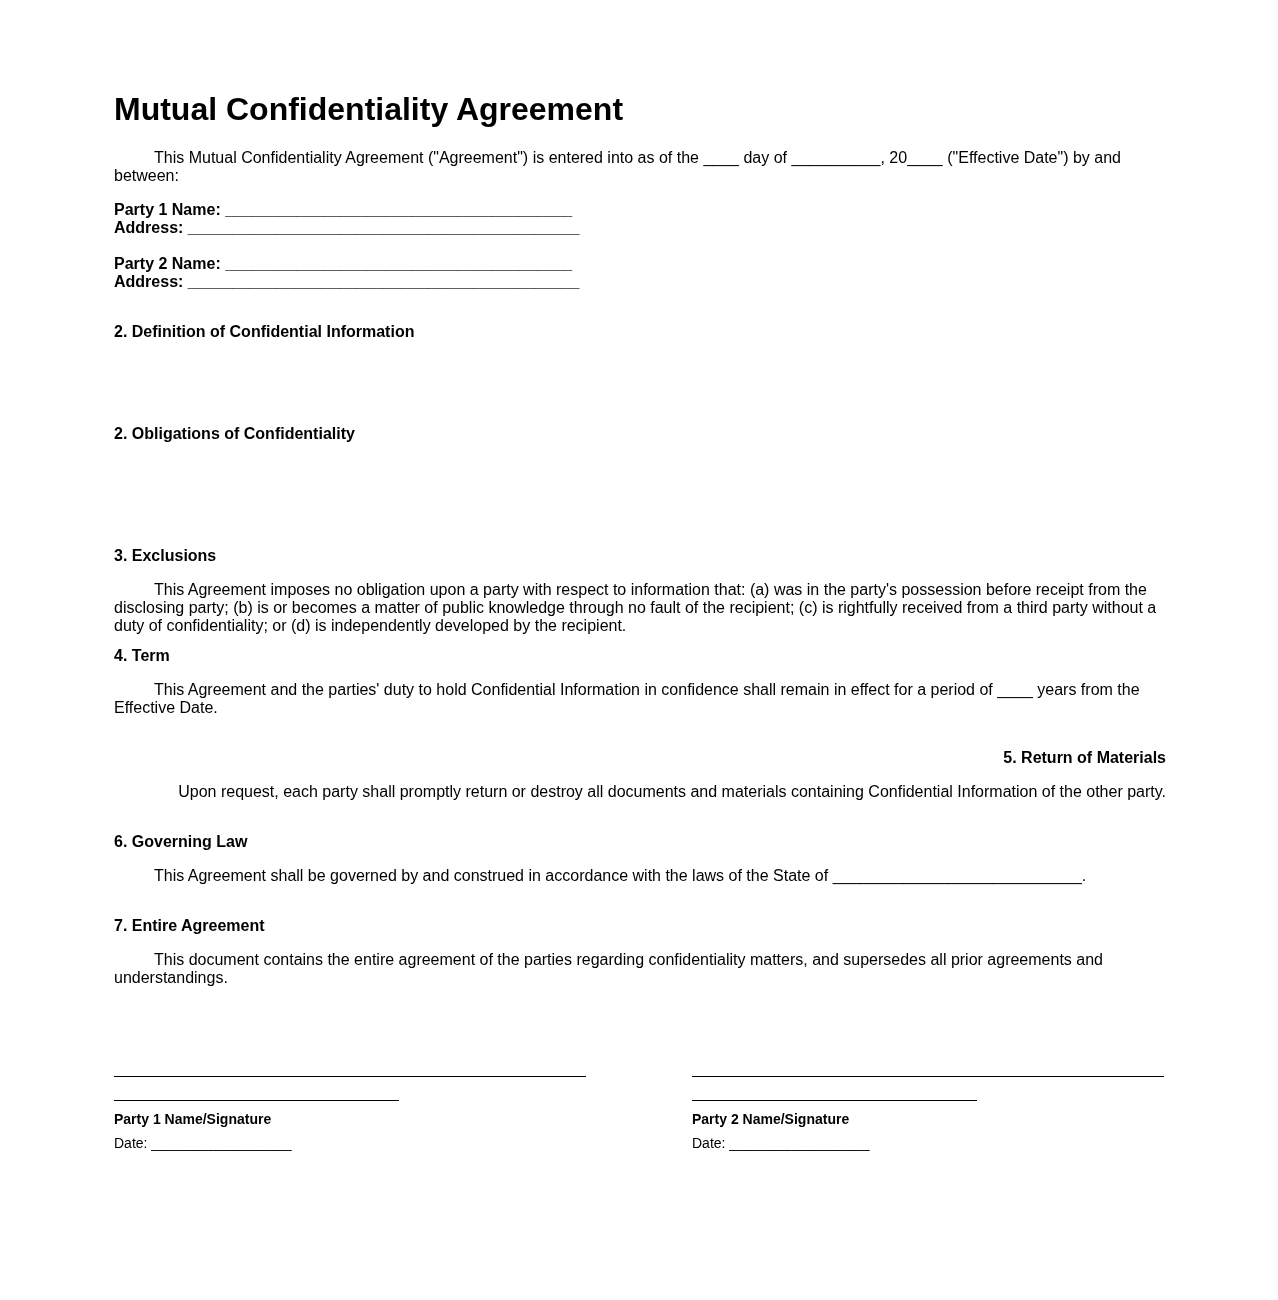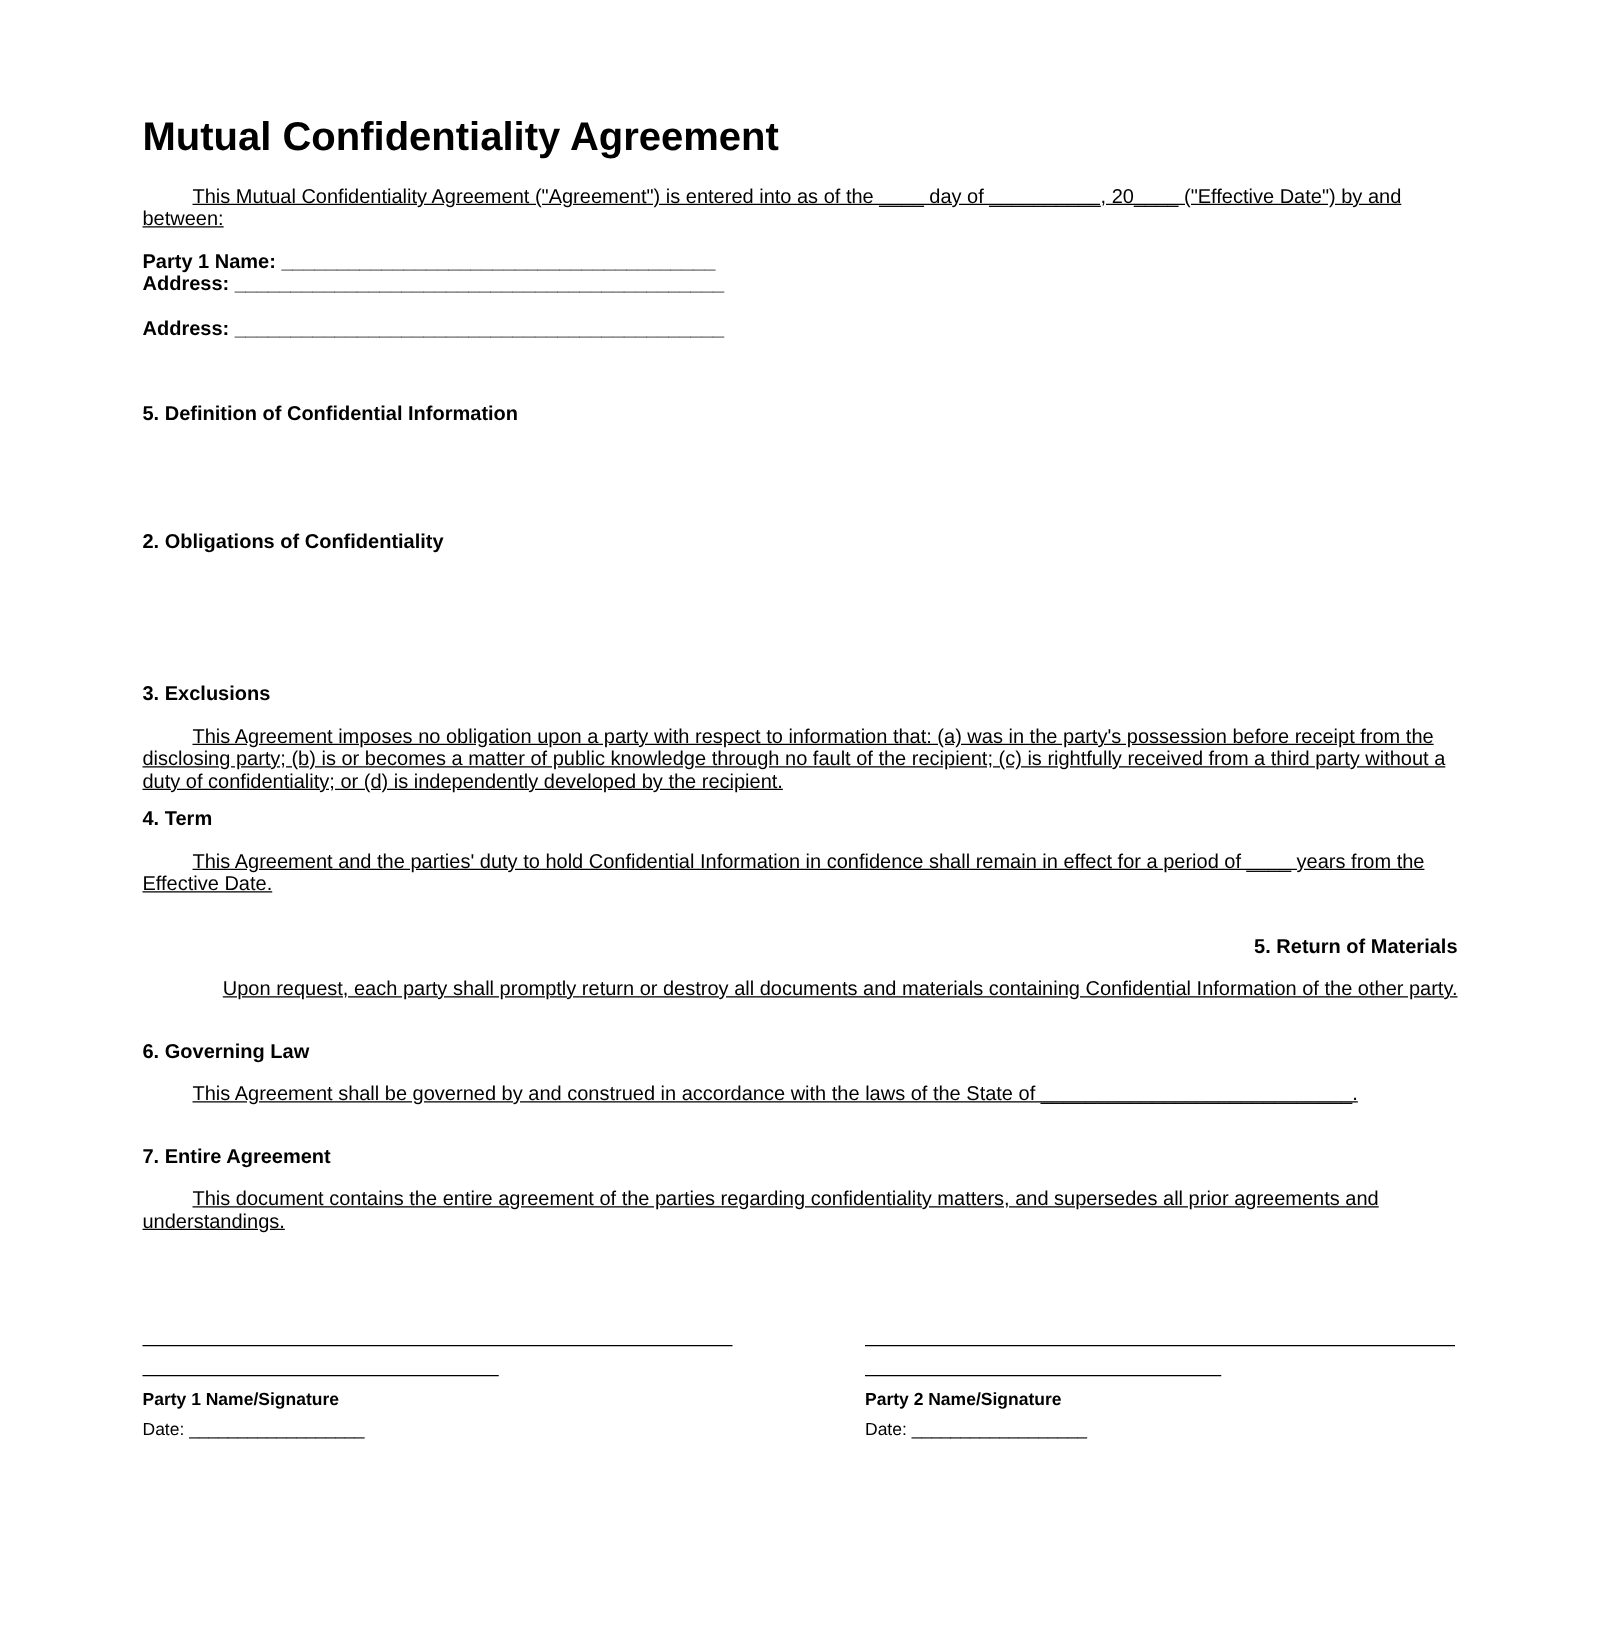--- a/index.html
+++ b/index.html
@@ -29,21 +29,20 @@
     font-size: 32px;
     font-weight: bold;
     line-height: 38px;
     white-space: nowrap;
   }
   .para {
     margin: 0;
     font-size: 16px;
     line-height: 18px;
     text-indent: 40px;
-    text-decoration: underline;
   }
   .block {
     position: absolute;
     left: 0;
     width: 1052px;
   }
   .party-line {
     font-size: 16px;
     line-height: 18px;
     font-weight: bold;
@@ -97,25 +96,26 @@
   <div class="block" style="top:149px;">
     <p class="para">This Mutual Confidentiality Agreement ("Agreement") is entered into as of the ____ day of __________, 20____ ("Effective Date") by and between:</p>
   </div>
 
   <div class="block" style="top:201px;">
     <div class="party-line">Party 1 Name: _______________________________________</div>
     <div class="party-line">Address: ____________________________________________</div>
   </div>
 
   <div class="block" style="top:255px;">
+    <div class="party-line">Party 2 Name: _______________________________________</div>
     <div class="party-line">Address: ____________________________________________</div>
   </div>
 
   <div class="block section" style="top:323px;">
-    <h2 class="heading">5. Definition of Confidential Information</h2>
+    <h2 class="heading">2. Definition of Confidential Information</h2>
   </div>
 
   <div class="block section" style="top:425px;">
     <h2 class="heading">2. Obligations of Confidentiality</h2>
   </div>
 
   <div class="block section" style="top:527px;margin-top:20px;">
     <h2 class="heading">3. Exclusions</h2>
     <p class="para">This Agreement imposes no obligation upon a party with respect to information that: (a) was in the party's possession before receipt from the disclosing party; (b) is or becomes a matter of public knowledge through no fault of the recipient; (c) is rightfully received from a third party without a duty of confidentiality; or (d) is independently developed by the recipient.</p>
   </div>

